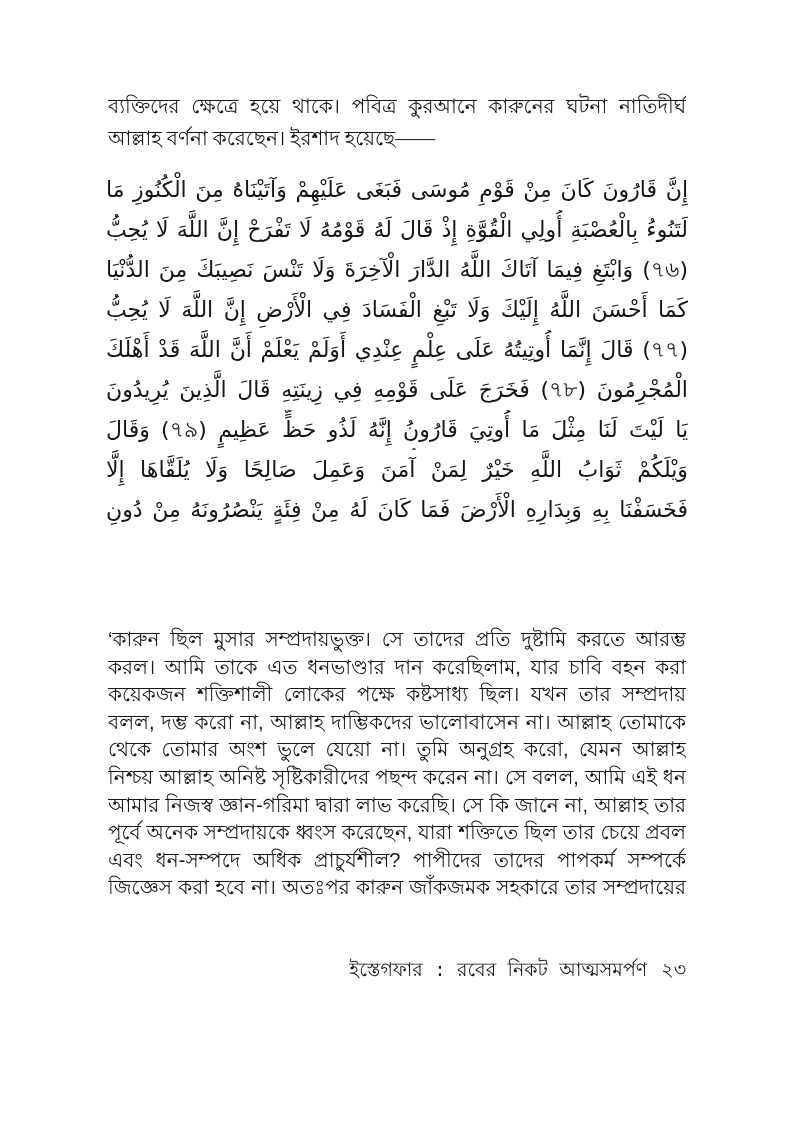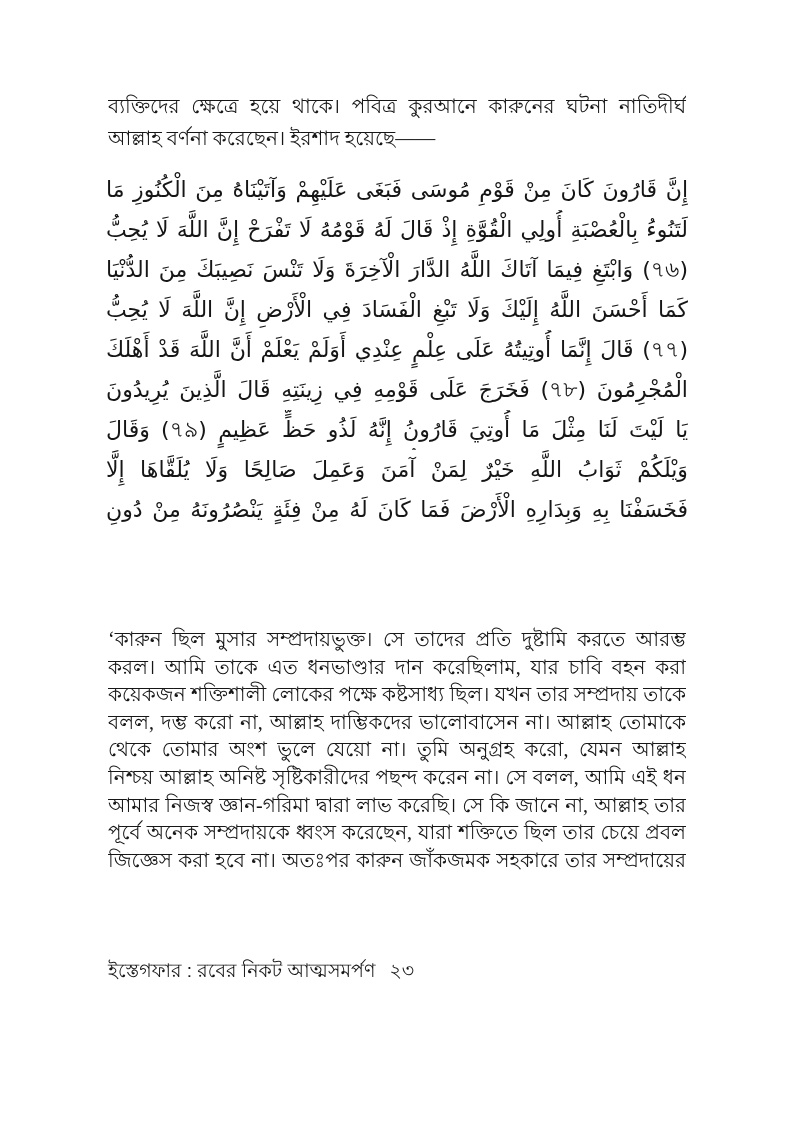--- a/index.html
+++ b/index.html
@@ -43,31 +43,32 @@
     font-size: 22px;
   }
   .arabic .line { height: 40px; line-height: 40px; }
   .arabic .line:last-child { text-align-last: right; }
 
   .translation {
     position: absolute;
     left: 108px;
     top: 626px;
     width: 578px;
-    font-family: Liberation Serif, serif;
+    font-family: Liberation Sans, sans-serif;
     font-size: 20px;
   }
   .translation .line { height: 27.6px; line-height: 27.6px; }
 
   .footer {
     position: absolute;
     left: 108px;
     top: 958px;
     width: 578px;
-    font-family: Liberation Sans, sans-serif;
+    text-align: right;
+    font-family: Liberation Mono, monospace;
     font-size: 19px;
     line-height: 26px;
   }
   .footer .page-number {
     display: inline-block;
     margin-left: 14px;
   }
 </style>
 </head>
 <body>
@@ -93,20 +94,21 @@
 
   <div class="translation">
       <div class="line">‘কারুন ছিল মুসার সম্প্রদায়ভুক্ত। সে তাদের প্রতি দুষ্টামি করতে আরম্ভ</div>
       <div class="line">করল। আমি তাকে এত ধনভাণ্ডার দান করেছিলাম, যার চাবি বহন করা</div>
       <div class="line">কয়েকজন শক্তিশালী লোকের পক্ষে কষ্টসাধ্য ছিল। যখন তার সম্প্রদায় তাকে</div>
       <div class="line">বলল, দম্ভ করো না, আল্লাহ দাম্ভিকদের ভালোবাসেন না। আল্লাহ তোমাকে</div>
       <div class="line">থেকে তোমার অংশ ভুলে যেয়ো না। তুমি অনুগ্রহ করো, যেমন আল্লাহ</div>
       <div class="line">নিশ্চয় আল্লাহ অনিষ্ট সৃষ্টিকারীদের পছন্দ করেন না। সে বলল, আমি এই ধন</div>
       <div class="line">আমার নিজস্ব জ্ঞান-গরিমা দ্বারা লাভ করেছি। সে কি জানে না, আল্লাহ তার</div>
       <div class="line">পূর্বে অনেক সম্প্রদায়কে ধ্বংস করেছেন, যারা শক্তিতে ছিল তার চেয়ে প্রবল</div>
+      <div class="line">এবং ধন-সম্পদে অধিক প্রাচুর্যশীল? পাপীদের তাদের পাপকর্ম সম্পর্কে</div>
       <div class="line">জিজ্ঞেস করা হবে না। অতঃপর কারুন জাঁকজমক সহকারে তার সম্প্রদায়ের</div>
     </div>
 
   <div class="footer">
     <span class="footer-title">ইস্তেগফার : রবের নিকট আত্মসমর্পণ</span><span class="page-number">২৩</span>
   </div>
 
 </div>
 
 </body></html>

